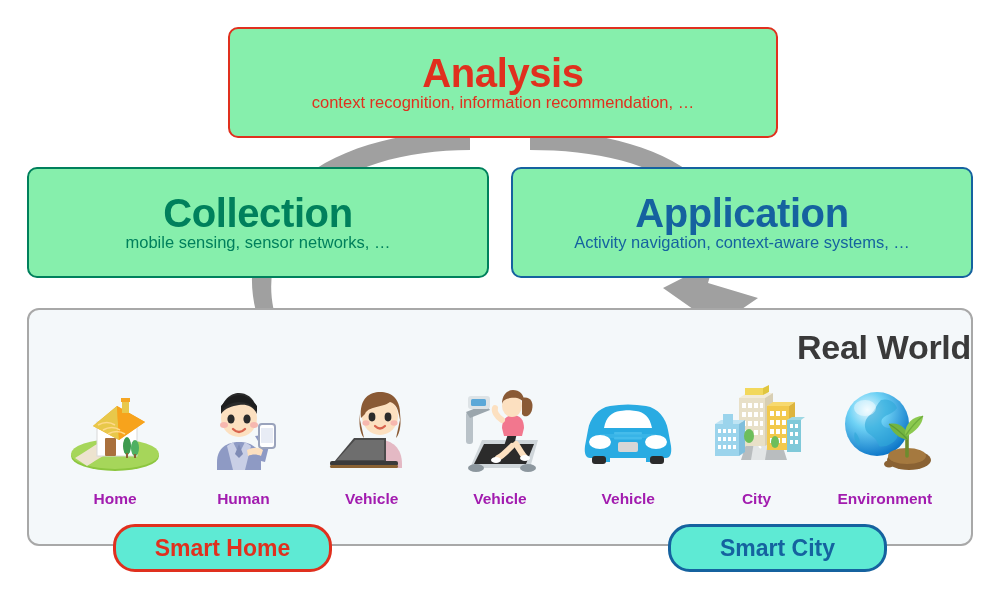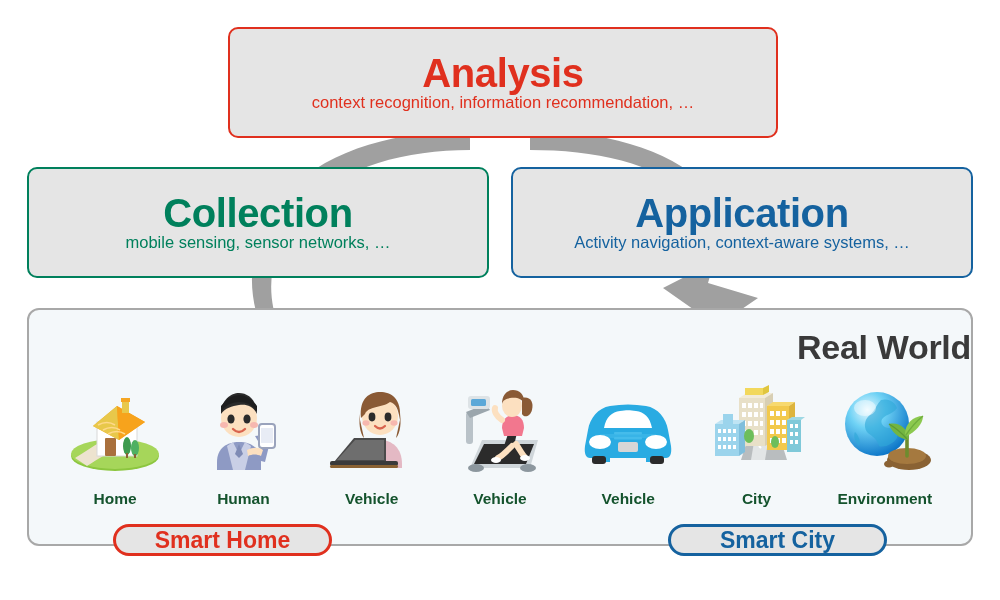--- a/index.html
+++ b/index.html
@@ -5,21 +5,21 @@
   html,body{margin:0;padding:0;background:#ffffff;}
   body{width:1000px;height:600px;position:relative;overflow:hidden;
        font-family:"Liberation Sans","DejaVu Sans",sans-serif;}
 
   #stage{position:absolute;inset:0;width:1000px;height:600px;}
 
   
   #cycle{position:absolute;left:0;top:0;width:1000px;height:600px;z-index:1;}
 
   
-  .pbox{position:absolute;box-sizing:border-box;background:#e5e5e5;
+  .pbox{position:absolute;box-sizing:border-box;background:#86efac;
         border-radius:10px;z-index:3;display:flex;flex-direction:column;
         align-items:center;justify-content:center;}
   .pbox .ptitle{font-weight:bold;line-height:1;letter-spacing:-.4px;}
   .pbox .psub{line-height:1.1;}
 
   #box-analysis{left:228px;top:27px;width:550px;height:111px;
                 border:2.5px solid #E0301E;}
   #box-analysis .ptitle{font-size:40px;color:#E0301E;}
   #box-analysis .psub{font-size:16.5px;color:#E0301E;}
 
@@ -37,24 +37,24 @@
   #panel{position:absolute;left:27px;top:308px;width:946px;height:238px;
          box-sizing:border-box;background:#F4F8FA;border:2.5px solid #A8A8A8;
          border-radius:12px;z-index:2;}
   #panel-title{position:absolute;left:0;right:0;top:18px;text-align:right;
                font-size:34px;font-weight:bold;color:#3A3A3A;letter-spacing:-.3px;}
 
   #icon-row{position:absolute;left:22px;right:22px;top:66px;height:132px;
             display:flex;align-items:flex-end;justify-content:space-between;}
   .icell{width:132px;display:flex;flex-direction:column;align-items:center;}
   .iart{width:96px;height:92px;position:relative;}
-  .ilabel{margin-top:14px;font-size:15.5px;font-weight:bold;color:#14532d;}
+  .ilabel{margin-top:14px;font-size:15.5px;font-weight:bold;color:#a21caf;}
 
   
-  .pill{position:absolute;height:32px;box-sizing:border-box;background:#e5e5e5;
+  .pill{position:absolute;height:48px;box-sizing:border-box;background:#5eead4;
         border-radius:22px;z-index:4;display:flex;align-items:center;
         justify-content:center;font-size:23px;font-weight:bold;}
   #pill-home{left:113px;top:524px;width:219px;border:3px solid #E0301E;color:#E0301E;}
   #pill-life{left:391px;top:524px;width:219px;border:3px solid #00805C;color:#00805C;}
   #pill-city{left:668px;top:524px;width:219px;border:3px solid #15629F;color:#15629F;}
 </style>
 </head>
 <body>
 
 <div id="stage">

